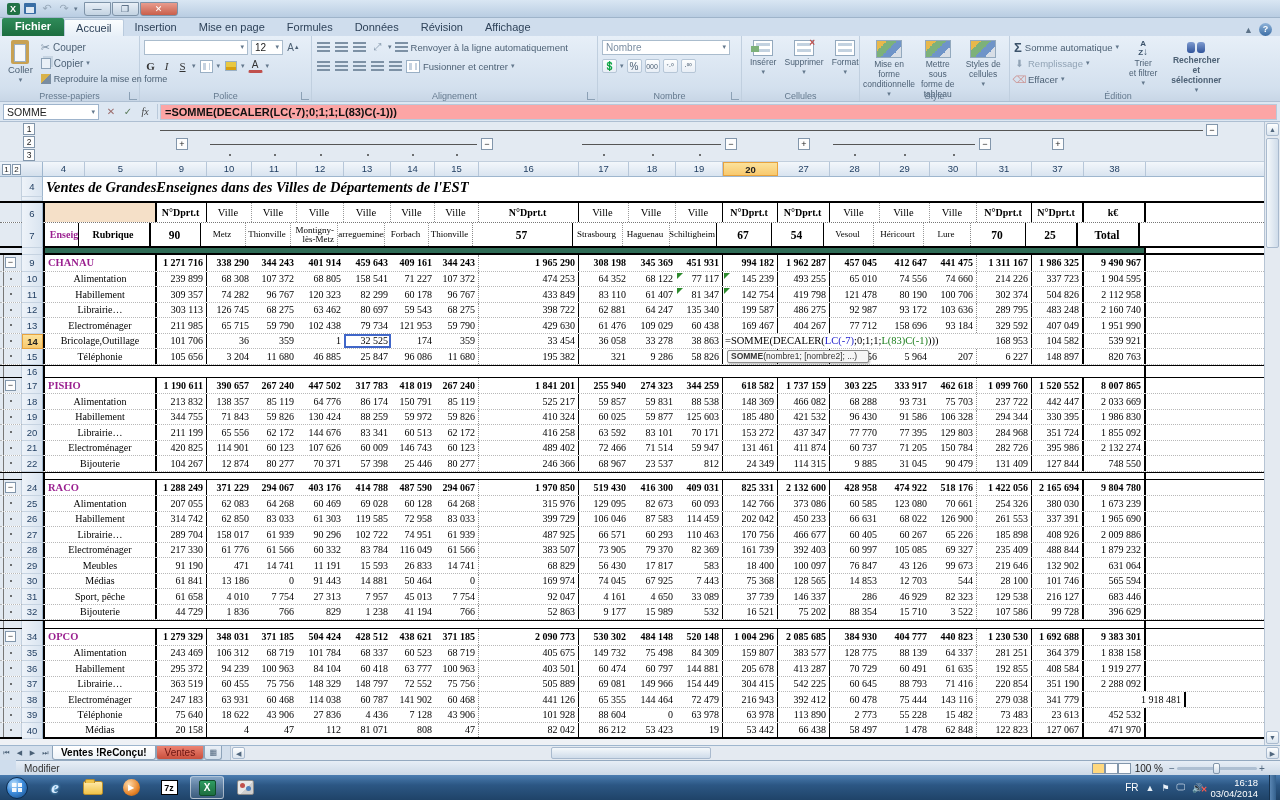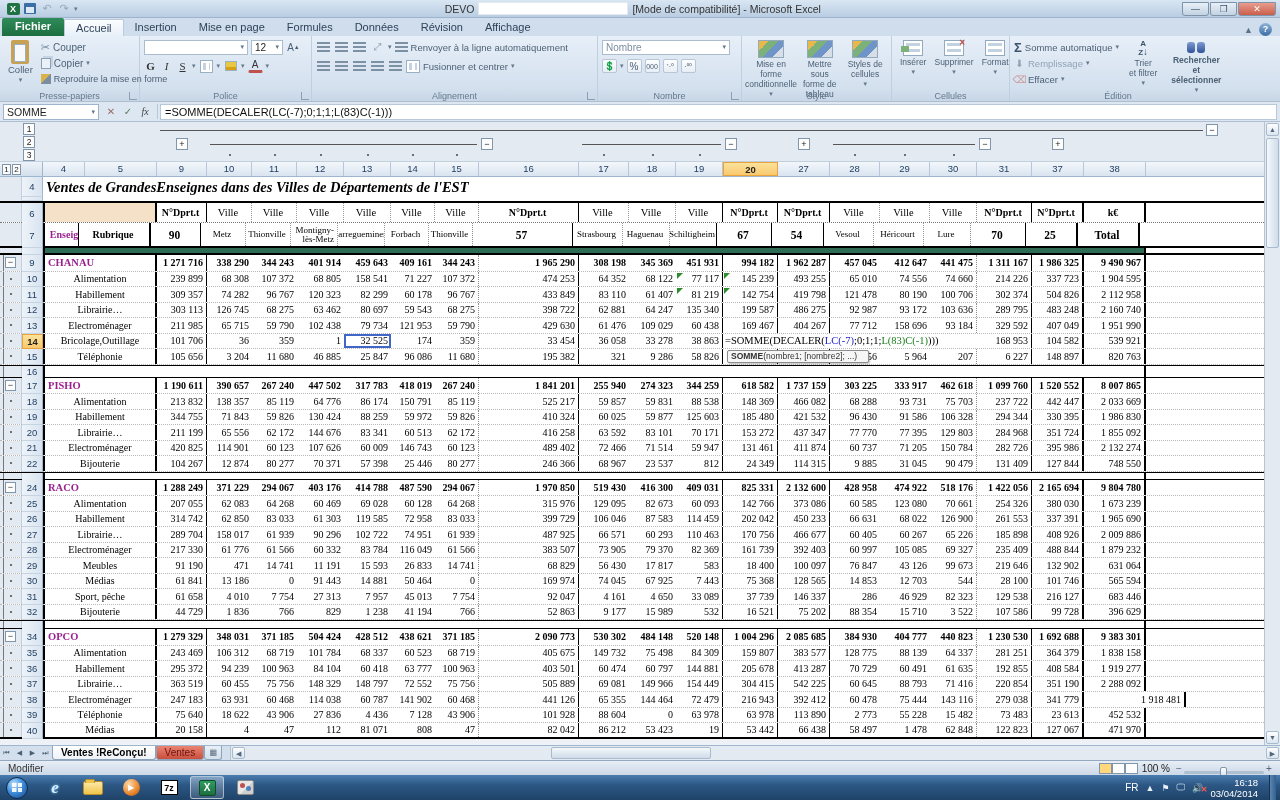--- a/index.html
+++ b/index.html
@@ -72,22 +72,22 @@
   .az-ic{font-size:8px;line-height:8px;color:#3c536b;font-weight:bold;text-align:center;}
 
   
   #fbar{position:absolute;top:102px;left:0;right:0;height:20px;background:#dde7f2;
     border-bottom:1px solid #aebfd2;display:flex;align-items:center;font-size:11px;}
   #namebox{width:96px;height:16px;background:#fff;border:1px solid #9eb4cc;margin-left:3px;
     display:flex;align-items:center;justify-content:space-between;padding:0 3px;font-size:10.5px;color:#222;}
   .fbtns{display:flex;align-items:center;gap:1px;padding:0 4px;border-right:1px solid #b9c9da;margin-right:2px;}
   .fbtn{width:16px;height:15px;text-align:center;line-height:15px;font-size:10px;color:#666;}
   .fbtn.fx{font-style:italic;font-family:"Liberation Serif",serif;color:#444;}
-  #finput{flex:1;height:16px;background:#ffffff;border:1px solid #b9c9da;margin-right:3px;
-    padding:0 4px;font-size:11px;color:#111;white-space:nowrap;overflow:hidden;line-height:15px;}
+  #finput{flex:1;height:16px;background:#fca5a5;border:1px solid #b9c9da;margin-right:3px;
+    padding:0 4px;font-size:11px;color:#111;white-space:nowrap;overflow:hidden;line-height:15px;font-weight:bold;}
 
   
   #sheet{position:absolute;top:122px;left:0;right:0;height:623px;background:#eef1f5;overflow:hidden;}
   #outline-top{position:relative;height:40px;background:#e3eaf2;border-bottom:1px solid #c2cfdd;}
   .oline{position:absolute;height:1px;background:#555;}
   .obox{position:absolute;width:12px;height:12px;background:#fdfdfd;border:1px solid #8296ab;
      font-size:9px;line-height:10px;text-align:center;color:#222;}
   .odot{position:absolute;width:2px;height:2px;background:#444;border-radius:50%;}
   .olevels{position:absolute;left:23px;top:1px;display:flex;flex-direction:column;gap:1px;}
   .olv{width:12px;height:12px;background:#fdfdfd;border:1px solid #8296ab;font-size:8.5px;line-height:11px;text-align:center;color:#222;}
@@ -153,24 +153,24 @@
      font-weight:bold;color:#000;border-radius:0 0 3px 3px;}
   .stab.red{background:linear-gradient(#ec8372,#c94f3d);color:#6b1410;font-weight:normal;}
   .instab{width:18px;border:1px solid #8da3b9;border-top:none;background:linear-gradient(#e9eff6,#d4e0ec);border-radius:0 0 3px 3px;
      font-size:8px;text-align:center;line-height:13px;color:#51677e;}
   #hscroll{flex:1;margin-left:8px;position:relative;background:#e4eaf1;border-left:1px solid #b6c4d4;}
   .harrow{position:absolute;top:1px;width:13px;height:12px;background:linear-gradient(#fdfefe,#dbe5ef);border:1px solid #a9bace;
      font-size:7px;text-align:center;line-height:11px;color:#51677e;border-radius:2px;}
   #hthumb{position:absolute;top:1px;left:320px;width:160px;height:12px;background:linear-gradient(#f4f8fb,#cfdcea);border:1px solid #a9bace;border-radius:2px;}
 
   
-  #statusbar{position:absolute;top:760px;left:0;right:0;height:15px;background:lin;
+  #statusbar{position:absolute;top:760px;left:16px;right:0;height:15px;background:lin;
      background:linear-gradient(#e7eef6,#ccd9e7);border-top:1px solid #94a9c0;display:flex;align-items:center;font-size:10px;color:#333;}
   #statusbar .mode{padding-left:8px;}
-  .sb-right{margin-left:auto;display:flex;align-items:flex-end;padding-right:6px;}
+  .sb-right{margin-left:auto;display:flex;align-items:center;padding-right:13px;}
   .view-ic{width:13px;height:11px;border:1px solid #8296ab;background:#fdfdfd;}
   .view-ic.sel{background:#ffd87e;}
   .zoomtxt{margin:0 4px;color:#222;}
   .zslider{position:relative;width:80px;height:3px;background:#aebfd2;border-radius:2px;}
   .zthumb{position:absolute;left:36px;top:-4px;width:7px;height:11px;background:linear-gradient(#fdfefe,#cfdcea);border:1px solid #8296ab;border-radius:2px;}
   .zpm{font-size:10px;color:#51677e;width:10px;text-align:center;}
 
   
   #taskbar{position:absolute;top:775px;left:0;right:0;height:25px;
      background:linear-gradient(#4a7cb0,#2c5784 40%,#1f4368);display:flex;align-items:center;}
@@ -208,25 +208,20 @@
     <div class="qat">
       <span class="qicon">
           <span class="xl-logo">X</span>
         </span>
       <span class="qicon">
           <span class="save-ic"></span>
         </span>
       <span class="qicon undo-ic">↶</span>
       <span class="qicon redo-ic">↷</span>
       <span class="caret">▾</span>
-    </div>
-    <div id="title-center">
-      <span>DEVO</span>
-      <span class="redact-box"></span>
-      <span>[Mode de compatibilité]  -  Microsoft Excel</span>
     </div>
     <div class="winbtns">
       <span class="winbtn">—</span>
       <span class="winbtn">❐</span>
       <span class="winbtn close">✕</span>
     </div>
   </div>
 
   <div id="tabstrip">
     <span class="ftab">Fichier</span>
@@ -359,60 +354,60 @@
           <span class="caret">▾</span>
         <span class="mini box">%</span>
         <span class="mini box" style="font-size:7px">000</span>
         <span class="mini box" style="font-size:7px">⁺·⁰</span>
         <span class="mini box" style="font-size:7px">·⁰⁰</span>
       </div>
       <div class="rglabel">Nombre</div>
       <div class="launcher"></div>
     </div>
 
+    <div class="rgroup" style="width:118px">
+      <div style="display:flex;justify-content:space-around;">
+        <div class="bigbtn">
+          <span class="cells-ic ins"></span>
+          <span class="blabel" style="font-size:8.5px">Insérer</span>
+            <span class="caret">▾</span>
+        </div>
+        <div class="bigbtn">
+          <span class="cells-ic del"></span>
+          <span class="blabel" style="font-size:8.5px">Supprimer</span>
+            <span class="caret">▾</span>
+        </div>
+        <div class="bigbtn">
+          <span class="cells-ic"></span>
+          <span class="blabel" style="font-size:8.5px">Format</span>
+            <span class="caret">▾</span>
+        </div>
+      </div>
+      <div class="rglabel">Cellules</div>
+    </div>
+
     <div class="rgroup" style="width:150px">
       <div style="display:flex;justify-content:space-around;">
         <div class="bigbtn" style="width:50px">
           <span class="style-ic"></span>
           <span class="blabel" style="font-size:8.5px">Mise en forme conditionnelle</span>
             <span class="caret">▾</span>
         </div>
         <div class="bigbtn" style="width:50px">
           <span class="style-ic"></span>
           <span class="blabel" style="font-size:8.5px">Mettre sous forme de tableau</span>
             <span class="caret">▾</span>
         </div>
         <div class="bigbtn" style="width:46px">
           <span class="style-ic"></span>
           <span class="blabel" style="font-size:8.5px">Styles de cellules</span>
             <span class="caret">▾</span>
         </div>
       </div>
       <div class="rglabel">Style</div>
-    </div>
-
-    <div class="rgroup" style="width:118px">
-      <div style="display:flex;justify-content:space-around;">
-        <div class="bigbtn">
-          <span class="cells-ic ins"></span>
-          <span class="blabel" style="font-size:8.5px">Insérer</span>
-            <span class="caret">▾</span>
-        </div>
-        <div class="bigbtn">
-          <span class="cells-ic del"></span>
-          <span class="blabel" style="font-size:8.5px">Supprimer</span>
-            <span class="caret">▾</span>
-        </div>
-        <div class="bigbtn">
-          <span class="cells-ic"></span>
-          <span class="blabel" style="font-size:8.5px">Format</span>
-            <span class="caret">▾</span>
-        </div>
-      </div>
-      <div class="rglabel">Cellules</div>
     </div>
 
     <div class="rgroup" style="width:216px;border-right:none">
       <div style="display:flex;gap:6px;">
         <div>
           <div class="srow" style="font-size:9.5px">
               <span class="sigma">Σ</span>
               <span>Somme automatique</span>
               <span class="caret">▾</span>
             </div>
@@ -639,21 +634,21 @@
           <div class="cell bs" style="width: 50px;">309 357</div>
           <div class="cell " style="width: 45px;">74 282</div>
           <div class="cell " style="width: 45px;">96 767</div>
           <div class="cell " style="width: 47px;">120 323</div>
           <div class="cell " style="width: 47px;">82 299</div>
           <div class="cell " style="width: 44px;">60 178</div>
           <div class="cell bd" style="width: 44px;">96 767</div>
           <div class="cell bs" style="width: 100px;">433 849</div>
           <div class="cell " style="width: 50px;">83 110</div>
           <div class="cell " style="width: 47px;">61 407</div>
-          <div class="cell bs gtri" style="width: 47px;">81 219</div>
+          <div class="cell bs gtri" style="width: 47px;">81 347</div>
           <div class="cell bs gtri" style="width: 55px;">142 754</div>
           <div class="cell bs" style="width: 52px;">419 798</div>
           <div class="cell " style="width: 50px;">121 478</div>
           <div class="cell " style="width: 50px;">80 190</div>
           <div class="cell bd" style="width: 47px;">100 706</div>
           <div class="cell bs" style="width: 55px;">302 374</div>
           <div class="cell bT" style="width: 52px;">504 826</div>
           <div class="cell bT" style="width: 62px;">2 112 958</div>
         </div>
         <div class="row" style="height: 15.5px;">

